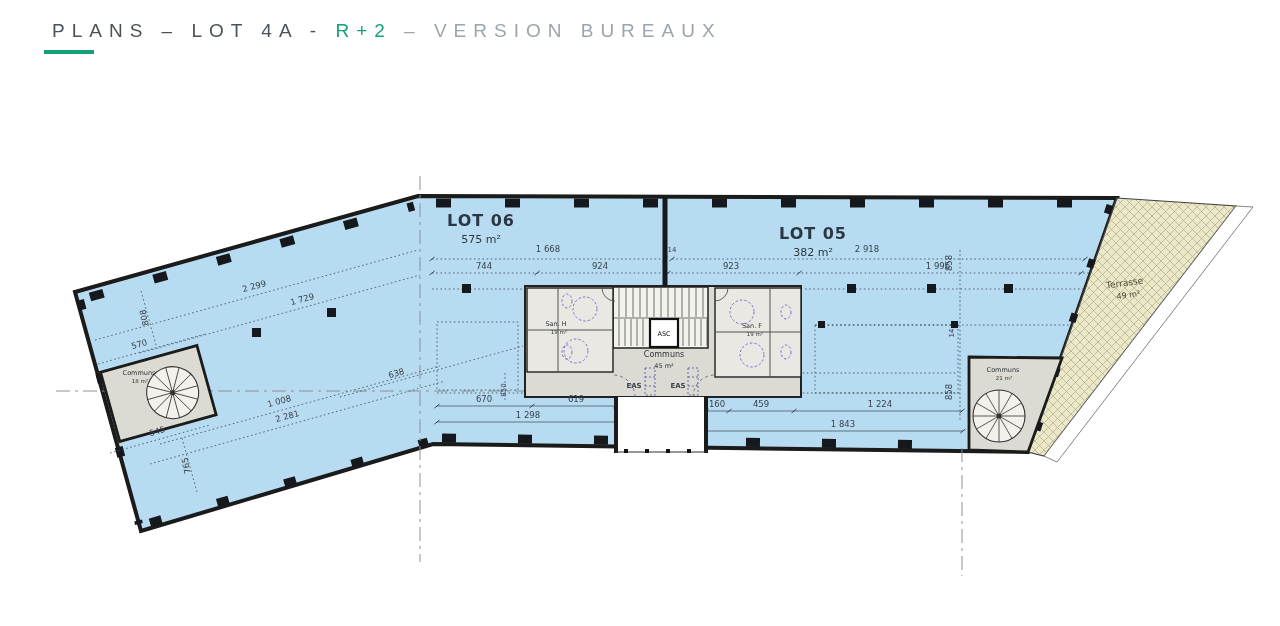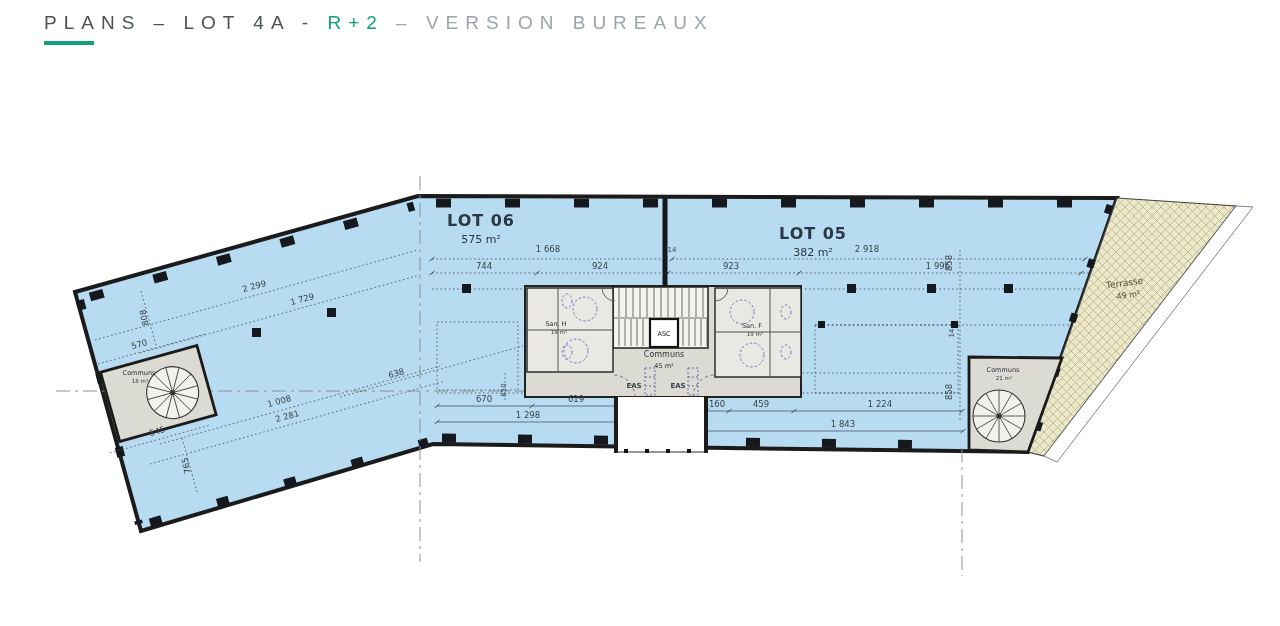--- a/index.html
+++ b/index.html
@@ -1,19 +1,19 @@
 <!DOCTYPE html>
 <html><head>
 <meta charset="utf-8">
 <style>
   html,body{margin:0;padding:0;}
   body{width:1280px;height:626px;background:#ffffff;position:relative;overflow:hidden;
        font-family:"Liberation Sans",sans-serif;}
   .header{position:absolute;top:12px;left:44px;z-index:2;}
-  .title{margin:0;font-size:19px;font-weight:400;letter-spacing:7px;white-space:nowrap;}
+  .title{margin:8px;font-size:19px;font-weight:400;letter-spacing:7px;white-space:nowrap;}
   .t-dark{color:#4A5158;}
   .t-accent{color:#14A07C;}
   .t-light{color:#9CA4AC;}
   .title-underline{width:50px;height:4px;background:#14A07C;margin-top:7px;}
   svg{position:absolute;top:0;left:0;}
   svg text{fill:#39424D;font-family:"DejaVu Sans",sans-serif;}
   .dim{font-size:8.5px;text-anchor:middle;}
   .dim-s{font-size:7px;text-anchor:middle;}
   .lot-name{font-size:16px;font-weight:bold;fill:#2C3744;text-anchor:middle;letter-spacing:1px;}
   .lot-area{font-size:11px;fill:#2C3744;text-anchor:middle;}

